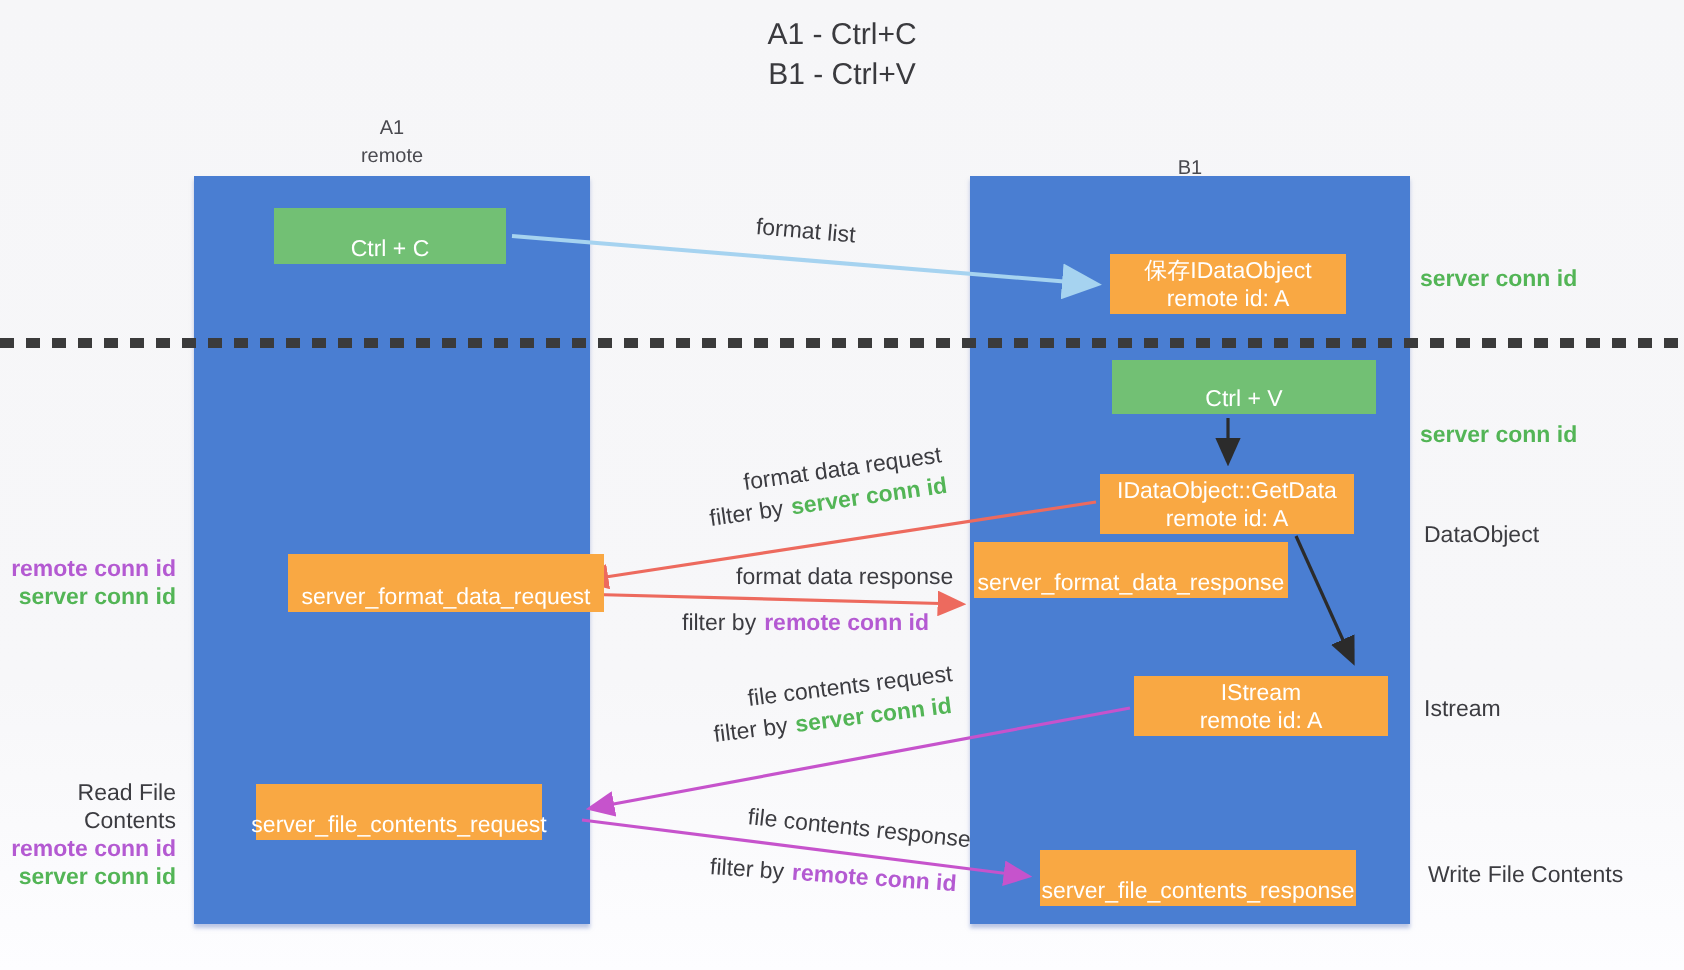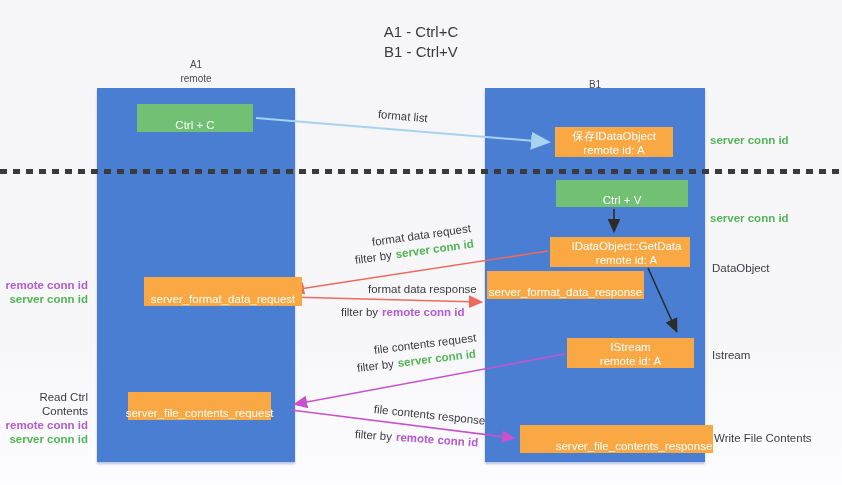--- a/index.html
+++ b/index.html
@@ -3,21 +3,21 @@
 <meta charset="utf-8">
 <style>
   html,body { margin:0; padding:0; }
   body { font-family:"Liberation Sans", sans-serif; background:#f6f6f8; }
   .canvas {
     position:relative; width:842px; height:485px; overflow:hidden;
     background:linear-gradient(180deg,#f6f6f8 0%,#f7f7f9 70%,#fdfdff 100%);
   }
   .title {
     position:absolute; top:8px; left:0; width:842px; text-align:center;
-    font-size:15px; color:#3a3a3e; line-height:20px;margin-top:14px;
+    font-size:15px; color:#3a3a3e; line-height:20px;
   }
   .col-header {
     position:absolute; text-align:center; font-size:10px; color:#4a4a50; line-height:14px;
   }
   .lifeline {
     position:absolute; background:#4a7ed2; top:88px; height:374px;
     box-shadow:0 2px 2px rgba(130,150,205,.55);
   }
   .dotted-divider {
     position:absolute; left:0; top:169px; width:842px; height:5px;
@@ -96,21 +96,21 @@
 
   <div class="node orange" style="left:555px; top:127px; width:118px; height:30px;">
     <div>保存IDataObject</div>
     <div>remote id: A</div>
   </div>
 
   <div class="node green" style="left:556px; top:180px; width:132px; height:27px;">
     <div>Ctrl + V</div>
   </div>
 
-  <div class="node orange" style="left:550px; top:237px; width:127px; height:30px;padding-left:13px;">
+  <div class="node orange" style="left:550px; top:237px; width:127px; height:30px;">
     <div>IDataObject::GetData</div>
     <div>remote id: A</div>
   </div>
 
   <div class="node orange" style="left:144px; top:277px; width:158px; height:29px;">
     <div>server_format_data_request</div>
   </div>
 
   <div class="node orange" style="left:487px; top:271px; width:157px; height:28px;">
     <div>server_format_data_response</div>
@@ -118,21 +118,21 @@
 
   <div class="node orange" style="left:567px; top:338px; width:127px; height:30px;">
     <div>IStream</div>
     <div>remote id: A</div>
   </div>
 
   <div class="node orange" style="left:128px; top:392px; width:143px; height:28px;">
     <div>server_file_contents_request</div>
   </div>
 
-  <div class="node orange" style="left:520px; top:425px; width:158px; height:28px;padding-left:35px;">
+  <div class="node orange" style="left:520px; top:425px; width:158px; height:28px;">
     <div>server_file_contents_response</div>
   </div>
 
   <div class="mid-label" style="left:378px; top:108px; transform:rotate(5deg);">
     <span>format list</span>
   </div>
 
   <div class="mid-label" style="left:372px; top:236px; transform:rotate(-8deg);">
     <span>format data request</span>
   </div>
@@ -165,18 +165,18 @@
   <div class="side-label side-green" style="left:710px; top:211px;">server conn id</div>
   <div class="side-label side-black" style="left:712px; top:245px;margin-top:16px;">DataObject</div>
   <div class="side-label side-black" style="left:712px; top:348px;">Istream</div>
   <div class="side-label side-black" style="left:714px; top:431px;">Write File Contents</div>
 
   <div class="left-stack" style="top:278px;">
     <div class="side-purple">remote conn id</div>
     <div class="side-green">server conn id</div>
   </div>
   <div class="left-stack" style="top:390px;">
-    <div class="side-black">Read Ctrl Contents</div>
+    <div class="side-black">Read File Contents</div>
     <div class="side-purple">remote conn id</div>
     <div class="side-green">server conn id</div>
   </div>
 
 </div>
 
 </body></html>

